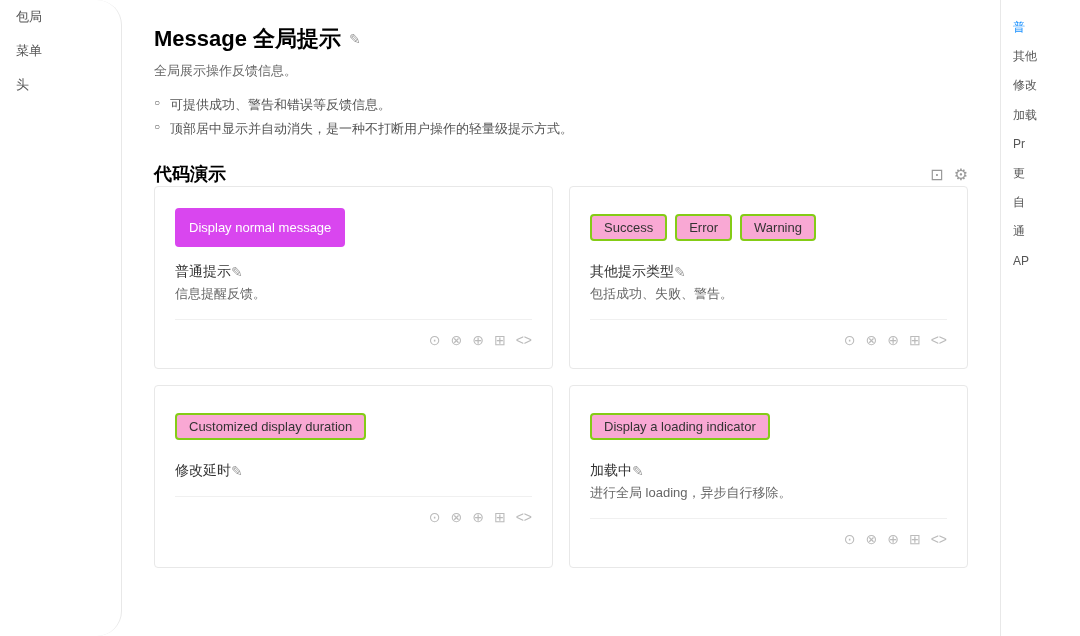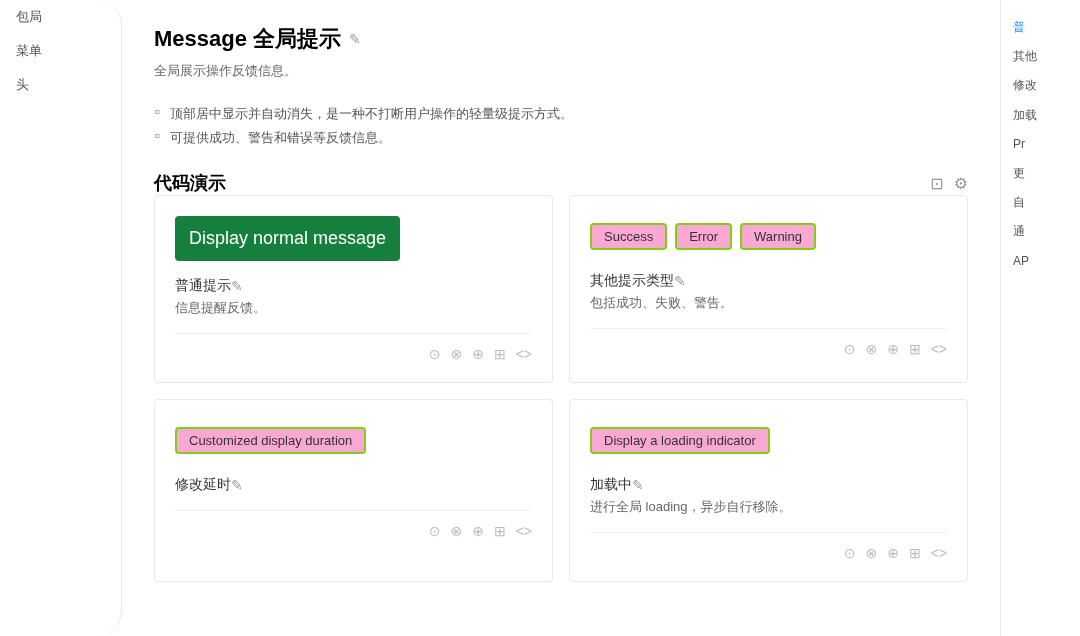--- a/index.html
+++ b/index.html
@@ -70,21 +70,21 @@
       color: #000;
     }
     .edit-icon {
       color: #999;
       font-size: 14px;
       cursor: pointer;
     }
     .page-subtitle {
       color: #666;
       font-size: 13px;
-      margin-bottom: 25px;
+      margin-bottom: 16px;
     }
 
     
     .section-heading {
       font-size: 18px;
       font-weight: 600;
       color: #000;
       margin-bottom: 12px;
     }
 
@@ -172,26 +172,26 @@
       margin-top: 16px;
       margin-bottom: 4px;
     }
     .demo-card-desc {
       font-size: 13px;
       color: #666;
     }
 
     
     .btn-primary {
-      background: #15803d;
+      background: #d946ef;
       color: #fff;
       border: none;
       padding: 12px 14px;
       border-radius: 4px;
-      font-size: 18px;
+      font-size: 13px;
       cursor: pointer;
     }
 
     .btn-default {
       background: #f9a8d4;
       color: #333;
       border: 2px solid #84cc16;
       padding: 4px 12px;
       border-radius: 4px;
       font-size: 13px;
@@ -230,22 +230,22 @@
 
 <div class="main-content">
 
   <div class="page-title">
     <h1>Message 全局提示</h1>
     <span class="edit-icon">✎</span>
   </div>
   <div class="page-subtitle">全局展示操作反馈信息。</div>
 
   <ul class="bullet-list">
+    <li>可提供成功、警告和错误等反馈信息。</li>
     <li>顶部居中显示并自动消失，是一种不打断用户操作的轻量级提示方式。</li>
-    <li>可提供成功、警告和错误等反馈信息。</li>
   </ul>
 
   <div class="demo-section-header">
     <div class="demo-section-title">代码演示</div>
     <div class="demo-section-icons">
       <span title="展开">⊡</span>
       <span title="设置">⚙</span>
     </div>
   </div>
 

